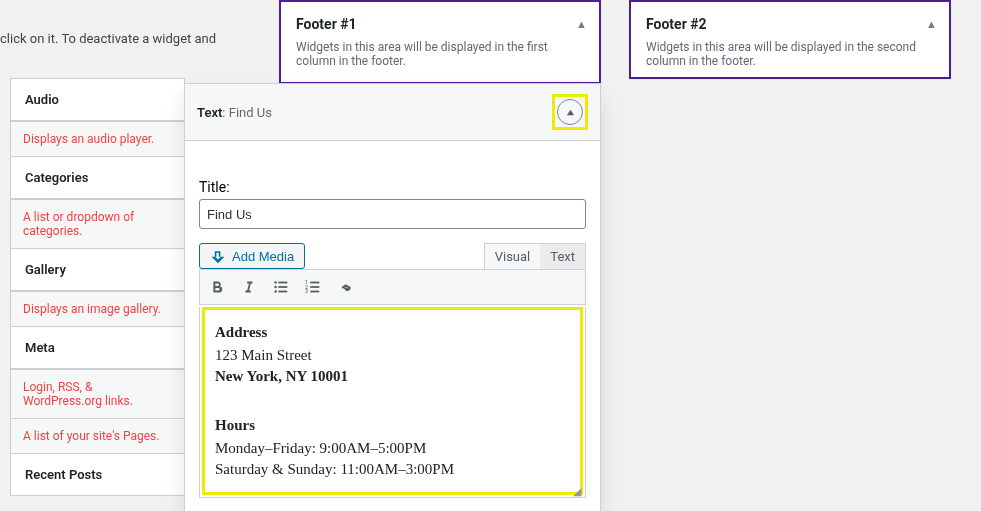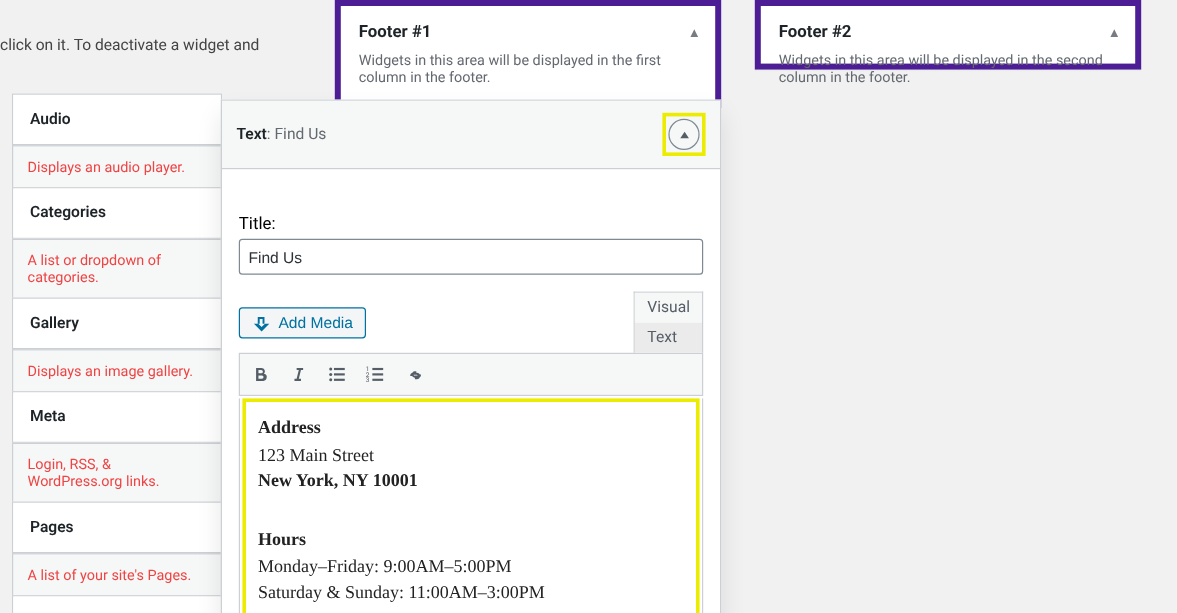--- a/index.html
+++ b/index.html
@@ -28,33 +28,33 @@
     background: #fff; padding: 13px 14px; font-weight: 600; color: #1d2327; border-bottom: none; font-size: 13px;
   }
   .widget-desc {
     background: #f6f7f7; padding: 10px 12px; font-size: 12px; color: #ef4444; border:1px solid #ccd0d4; border-bottom: none;
   }
   .widget-desc:last-child { border-bottom:1px solid #ccd0d4; }
 
   
   .sidebar-area {
     position: absolute; top: 0; width: 322px;
-    background: #fff; border: 5px solid #4c1d95;
+    background: #fff; border: 2px solid #4c1d95;
     box-shadow: 0 1px 1px rgba(0,0,0,.04);
   }
   .sidebar-area-hd {
     display:flex; align-items:center; justify-content:space-between;
     padding: 14px 12px 4px 15px;
   }
   .sidebar-area-hd h3 { margin:0; font-size: 14px; font-weight: 700; color:#1d2327; }
   .sidebar-area-desc { padding: 4px 15px 14px; font-size: 12px; color:#646970; }
   .chev { color:#787c82; font-size:11px; }
 
   #footer1 { left: 279px; }
-  #footer2 { left: 629px; height:58px; }
+  #footer2 { left: 629px; height:79px; }
 
   
   .widget-open {
     position: absolute; left: 184px; top: 83px; width: 417px;
     background:#fff; border:1px solid #ccd0d4;
     box-shadow: 0 12px 20px rgba(0,0,0,.1);
   }
   .wo-head {
     display:flex; align-items:center; justify-content:space-between;
     background:#f6f7f7; border-bottom:1px solid #ccd0d4;
@@ -78,21 +78,21 @@
     background:#fff; font-size:13px; color:#2c3338;
     box-shadow: 0 0 0 transparent; height:30px;
   }
   .media-row { display:flex; align-items:center; justify-content:space-between; margin: 14px 0 0; }
   .add-media {
     border:1px solid #0071a1; color:#0071a1; background:#f3f5f6;
     padding: 4px 10px; border-radius:3px; font-size:13px;
     display:inline-flex; align-items:center; gap:6px; cursor:pointer;
   }
   .add-media .micon { width:16px; height:16px; }
-  .tabs { display:flex; border:1px solid #ccd0d4; border-bottom:none;flex-direction:column; }
+  .tabs { display:flex; border:1px solid #ccd0d4; border-bottom:none; }
   .tab { padding:5px 10px; font-size:13px; color:#555d66; background:#f6f7f7; cursor:pointer; }
   .tab.active { background:#ebebeb; }
   .toolbar {
     border:1px solid #ccd0d4; background:#f6f7f7; display:flex; gap:2px; padding:2px;
   }
   .tbtn { width:30px; height:30px; display:flex; align-items:center; justify-content:center; cursor:pointer; border-radius:2px; }
   .tbtn svg { width:18px; height:18px; fill:#555d66; }
 
   .editor-wrap { border:1px solid #ccd0d4; border-top:none; position:relative; }
   .editor-hl {
@@ -132,23 +132,20 @@
     </div>
     <div class="widget-desc">A list or dropdown of categories.</div>
     <div class="widget-item">
       <div class="widget-title">Gallery</div>
     </div>
     <div class="widget-desc">Displays an image gallery.</div>
     <div class="widget-item">
       <div class="widget-title">Meta</div>
     </div>
     <div class="widget-desc">Login, RSS, &amp; WordPress.org links.</div>
-    <div class="widget-item">
-      <div class="widget-title">Pages</div>
-    </div>
     <div class="widget-desc">A list of your site's Pages.</div>
     <div class="widget-item">
       <div class="widget-title">Recent Posts</div>
     </div>
 
   </div>
 
   <div id="footer1" class="sidebar-area">
     <div class="sidebar-area-hd">
       <h3>Footer #1</h3>

